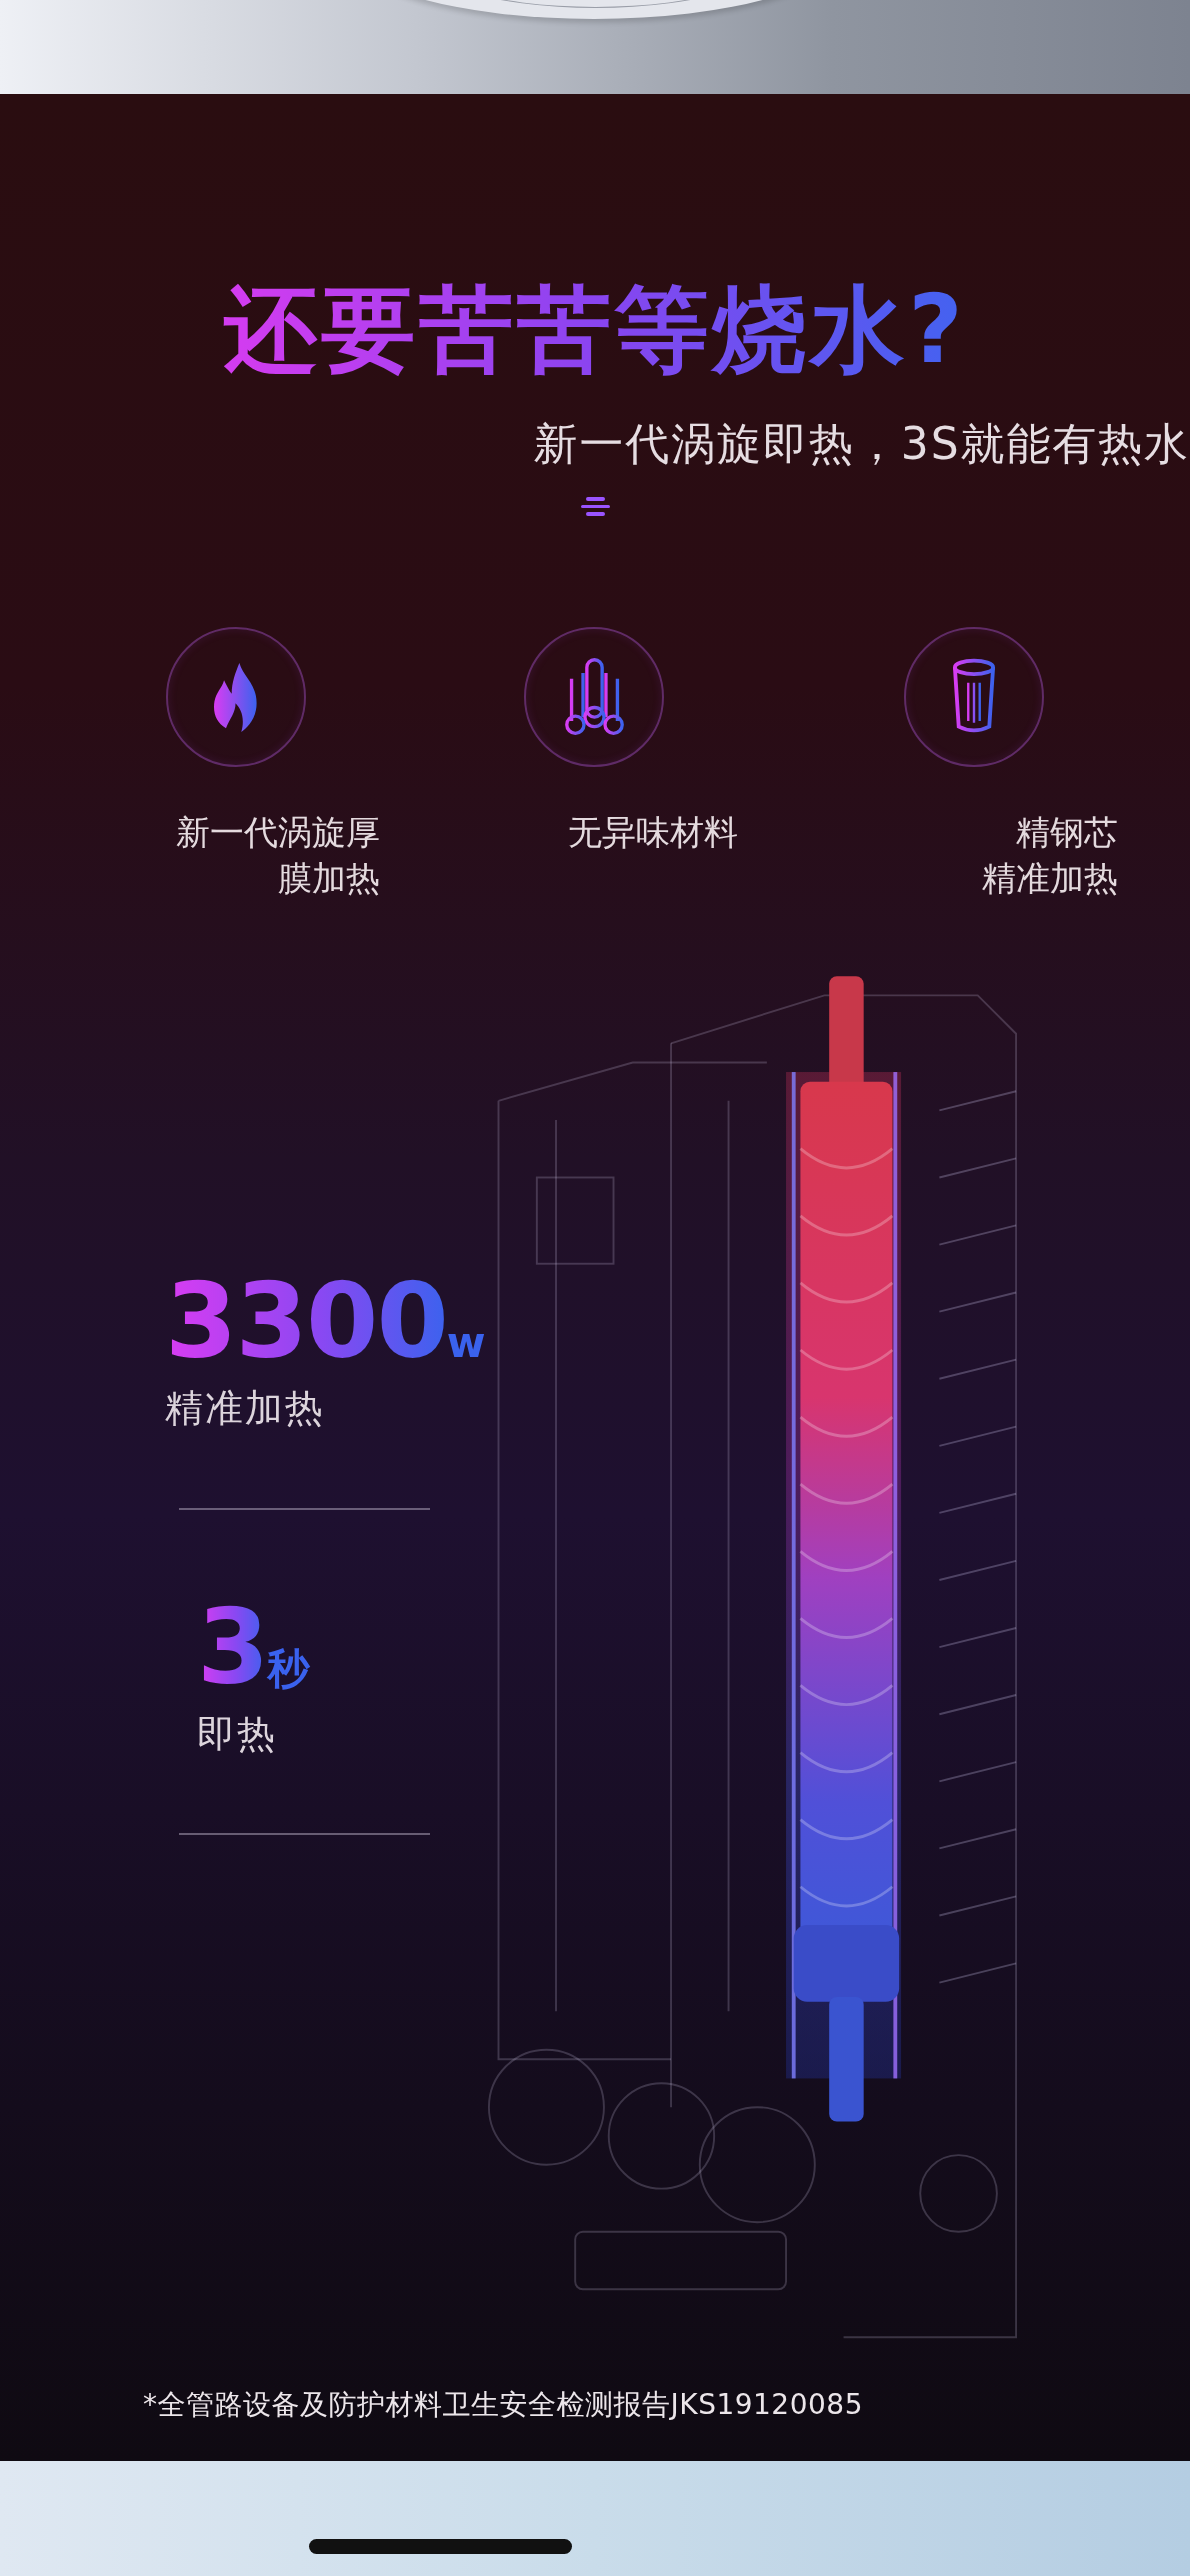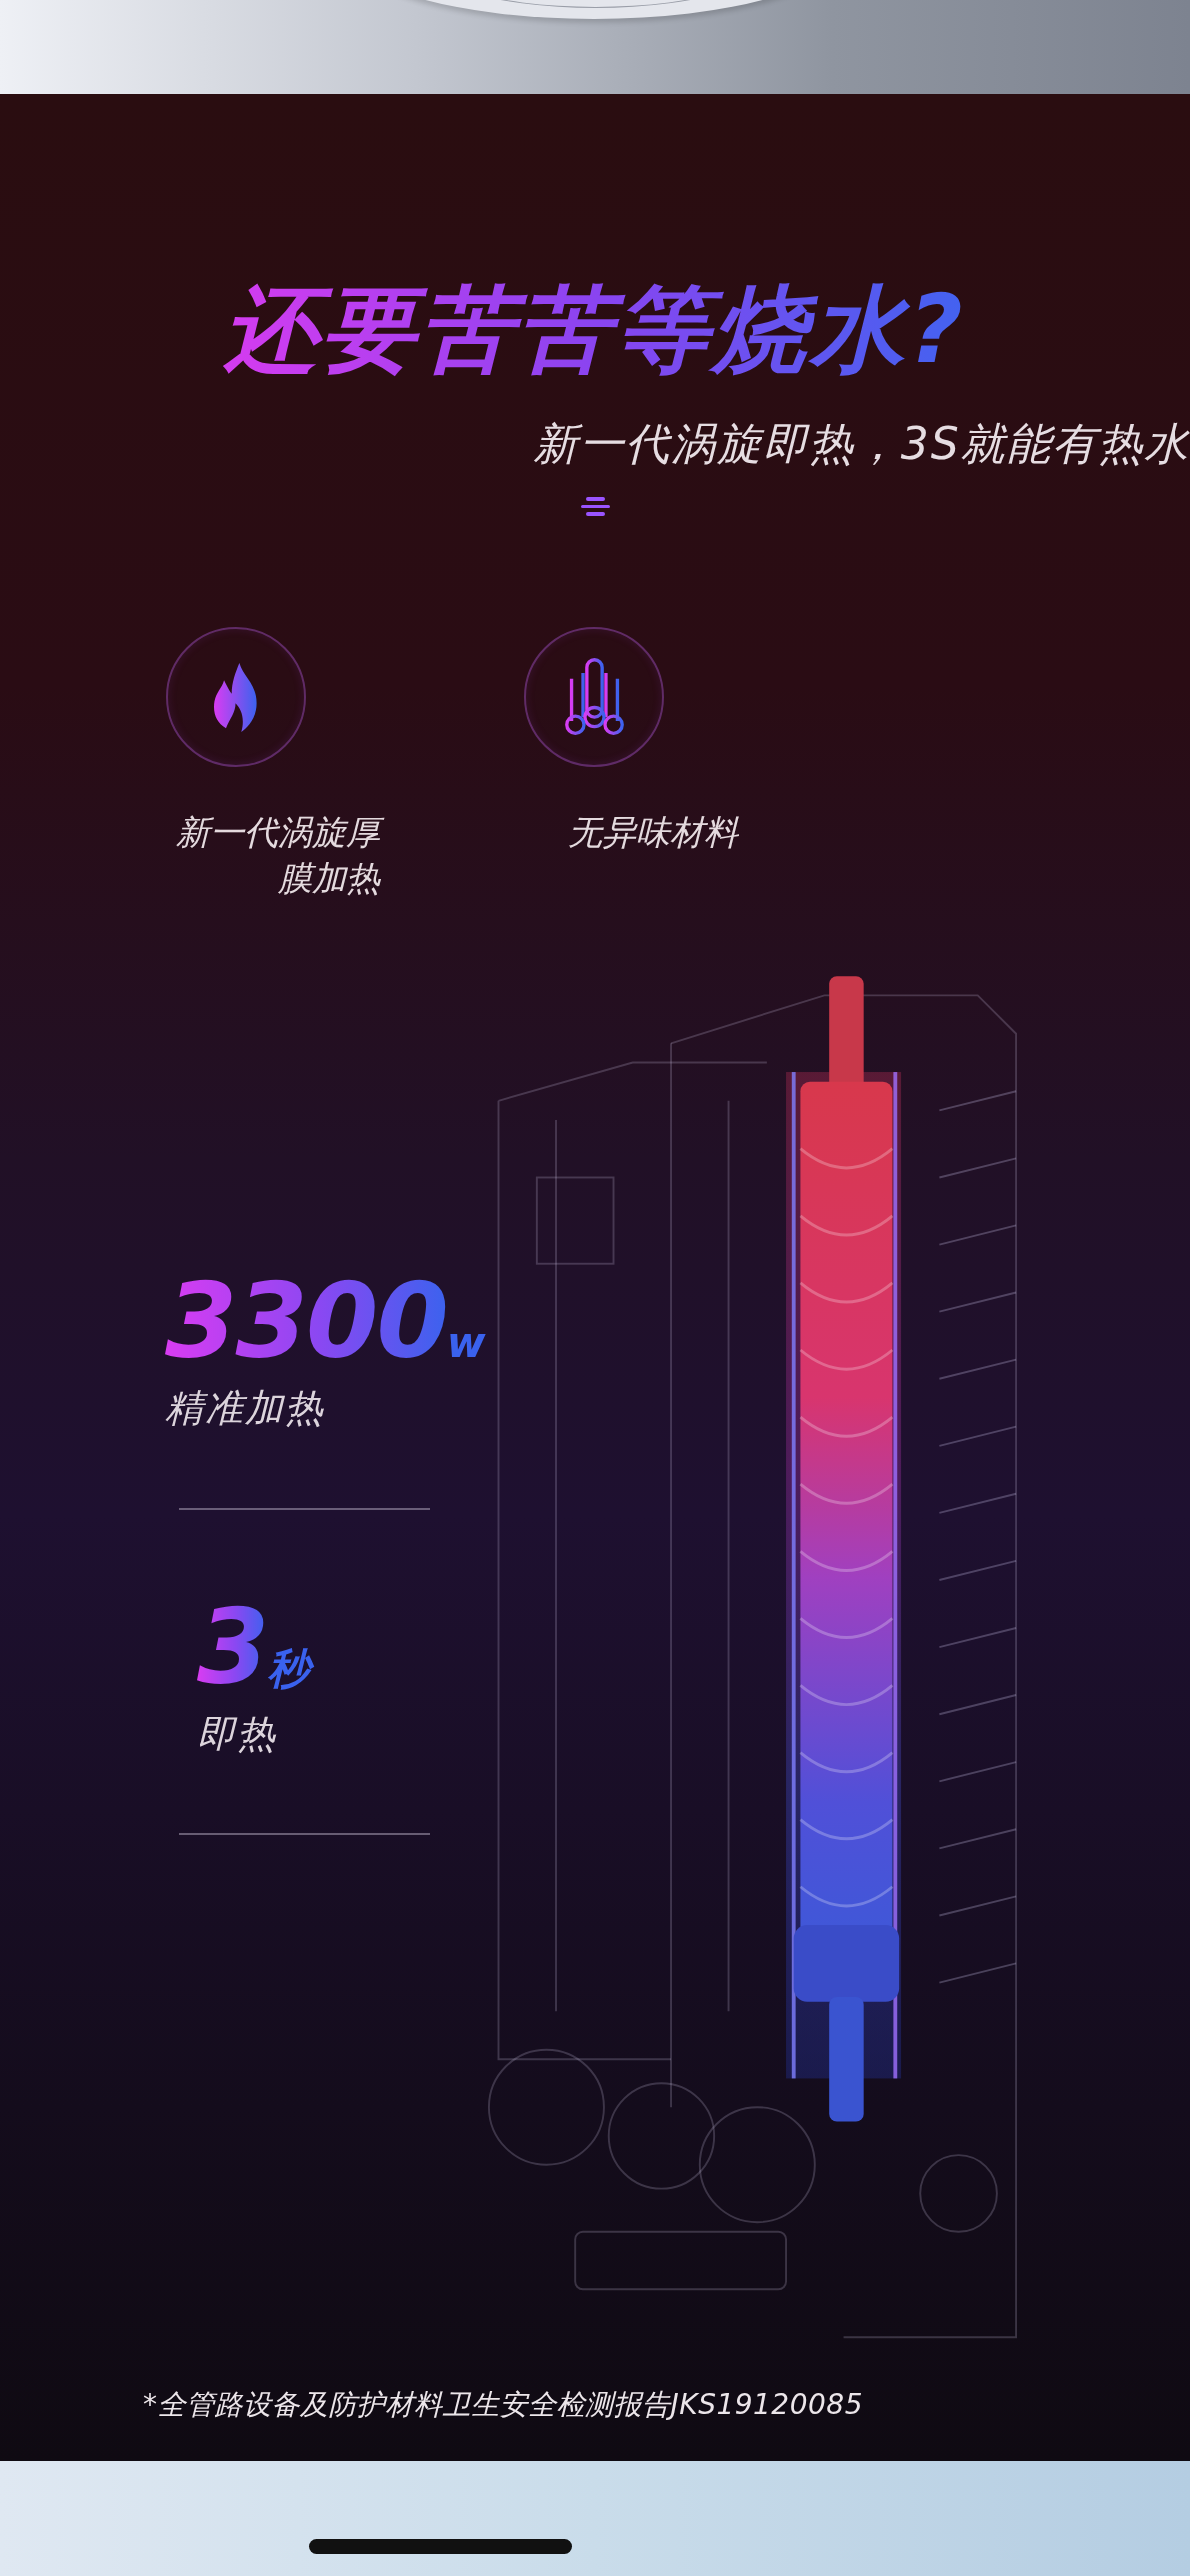--- a/index.html
+++ b/index.html
@@ -1,20 +1,20 @@
 <!DOCTYPE html>
 <html><head>
 <meta charset="utf-8">
 <style>
   html, body { margin:0; padding:0; }
   body { width:1190px; height:2576px; position:relative; overflow:hidden; background:#1a0c14; font-family:"DejaVu Sans", sans-serif; }
   .top-strip { position:absolute; left:0; top:0; width:1190px; height:94px; background:linear-gradient(90deg,#eef0f5 0%,#c3c7d0 35%,#8f95a0 70%,#7d8390 100%); overflow:hidden; }
   .top-strip .ring { position:absolute; left:345px; top:-125px; width:498px; height:144px; border-radius:50%; background:#e4e6ec; box-shadow:0 3.8px 5.8px rgba(0,0,0,0.15); }
   .top-strip .ring2 { position:absolute; left:403px; top:-115px; width:383px; height:121px; border-radius:50%; border:1.9px solid #9a9ea8; }
-  .panel { position:absolute; left:0; top:94px; width:1190px; height:2367px; background:linear-gradient(180deg,#2a0d10 0%,#2a0c14 25%,#211026 45%,#1e1030 60%,#140c1c 85%,#0f0a12 100%); overflow:hidden;font-style:italic; }
+  .panel { position:absolute; left:0; top:94px; width:1190px; height:2367px; background:linear-gradient(180deg,#2a0d10 0%,#2a0c14 25%,#211026 45%,#1e1030 60%,#140c1c 85%,#0f0a12 100%); overflow:hidden; }
   .headline { position:absolute; left:0; width:1190px; top:173px; text-align:center; font-size:94px; font-weight:bold; letter-spacing:3.8px; background:linear-gradient(90deg,#d23cf0 20%,#8a44f0 50%,#3a66f0 85%); -webkit-background-clip:text; background-clip:text; color:transparent; }
   .subhead { position:absolute; left:0; width:1190px; top:321px; text-align:right; font-size:44px; color:#e6dde2; letter-spacing:1.9px; }
   .divider-icon { position:absolute; left:581px; top:403px; width:29px; height:25px; }
   .divider-icon span { display:block; background:#9a54ff; height:3.8px; border-radius:1.9px; margin:0 auto 3.8px; }
   .features { position:absolute; left:0; top:533px; width:1190px; height:316px; }
   .feature { position:absolute; width:288px; text-align:right; }
   .feature .circle { width:136px; height:136px; border-radius:50%; border:2.9px solid rgba(140,70,170,0.55); margin:0 auto; display:flex; align-items:center; justify-content:center; box-shadow:0 0 9.6px rgba(150,60,200,0.15) inset; }
   .feature .label { margin-top:42px; font-size:34px; line-height:46px; color:#e4dade; }
   .stat { position:absolute; left:165px; }
   .stat .num { font-size:104px; font-weight:bold; line-height:1; background:linear-gradient(90deg,#d93cf2 0%,#8a48f2 55%,#3c62ee 100%); -webkit-background-clip:text; background-clip:text; color:transparent; display:inline-block; letter-spacing:-1.9px; }
@@ -79,20 +79,41 @@
             <circle cx="20" cy="74" r="9"></circle>
             <circle cx="60" cy="74" r="9"></circle>
           </g>
         </svg>
       </div>
       <div class="label">
         <div>无异味材料</div>
       </div>
     </div>
 
+    <div class="feature" style="left:830px;">
+      <div class="circle">
+        <svg width="58" height="86" viewBox="0 0 60 90">
+          <defs>
+              <linearGradient id="gs" x1="0" x2="1">
+                <stop offset="0" stop-color="#d93cf2"></stop>
+                <stop offset="1" stop-color="#3c62ee"></stop>
+              </linearGradient>
+            </defs>
+          <g fill="none" stroke="url(#gs)" stroke-width="4">
+            <ellipse cx="30" cy="14" rx="20" ry="7"></ellipse>
+            <path d="M10 14 L14 76 Q30 84 46 76 L50 14"></path>
+            <path d="M24 30 L24 70 M30 30 L30 72 M36 30 L36 70" stroke-width="2.5"></path>
+          </g>
+        </svg>
+      </div>
+      <div class="label">
+        <div>精钢芯</div>
+        <div>精准加热</div>
+      </div>
+    </div>
   </div>
 
   <div class="device">
     <svg width="623" height="1409" viewBox="0 0 650 1470">
       <defs>
         <linearGradient id="rod" x1="0" y1="0" x2="0" y2="1">
           <stop offset="0" stop-color="#d8384c"></stop>
           <stop offset="0.35" stop-color="#d8356e"></stop>
           <stop offset="0.55" stop-color="#a040c0"></stop>
           <stop offset="0.8" stop-color="#5050d8"></stop>

